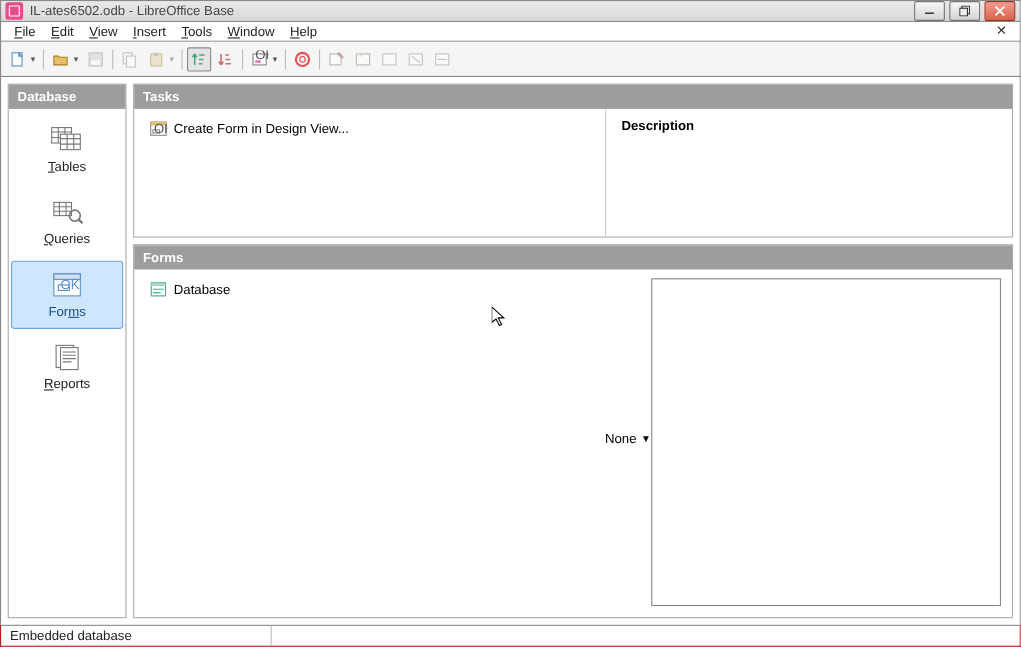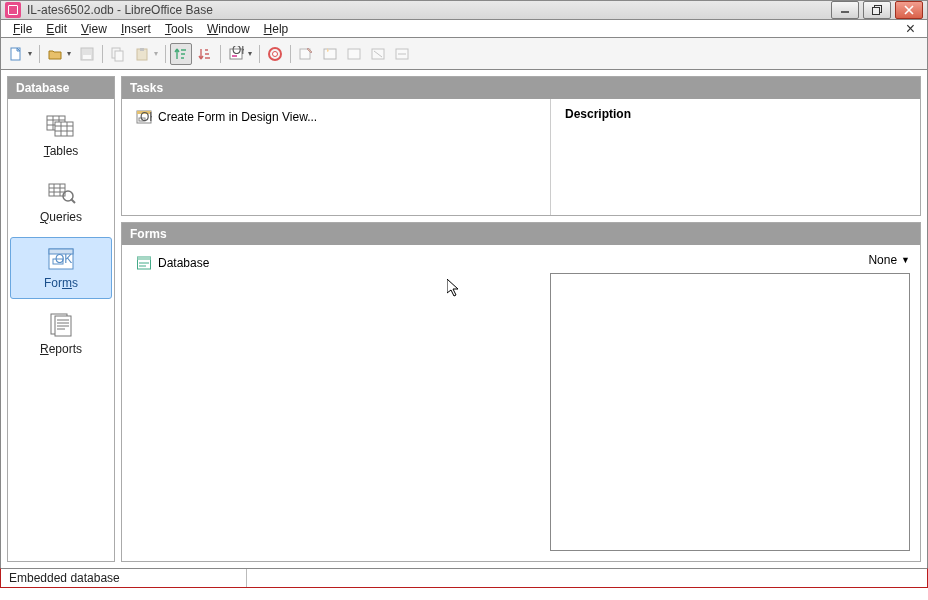--- a/index.html
+++ b/index.html
@@ -54,21 +54,21 @@
   .tasksbody { flex:1; display:flex;}
   .tasksleft { flex:1; padding:10px 14px; display:flex; flex-direction:column; gap:4px;}
   .tasksright { width:370px; border-left:1px solid #ccc; padding:8px 14px;}
   .tasksright .desc-label{font-weight:bold;}
   .taskitem { display:flex; align-items:center; gap:6px; cursor:default;}
   .taskitem .ul{ text-decoration:underline;}
   .taskicon{width:16px;height:16px; display:flex;align-items:center;justify-content:center;}
 
   .formsbody { flex:1; display:flex;}
   .formsleft { flex:1; padding:10px 14px;}
-  .formsright { width:380px; padding:8px 10px 10px; display:flex; flex-direction:column;}
+  .formsright { width:380px; padding:8px 10px 10px; display:flex; flex-direction:row;}
   .formsright .dd-row{ display:flex; justify-content:flex-end; align-items:center; gap:4px; padding-bottom:6px;}
   .preview { flex:1; border:1px solid #888; background:#fff;}
   .formitem { display:flex; align-items:center; gap:6px;}
   .formicon{width:16px;height:16px;display:flex;align-items:center;justify-content:center;}
 
   
   .statusbar { height:20px; border:1px solid #b91c1c; border-top:1px solid #888; display:flex; align-items:stretch;}
   .statuscell { border-right:1px solid #bbb; padding:2px 8px; display:flex; align-items:center; color:#222;}
   .sc1{width:246px;} .sc2{width:264px;} .sc3{flex:1;border-right:none;}
 

